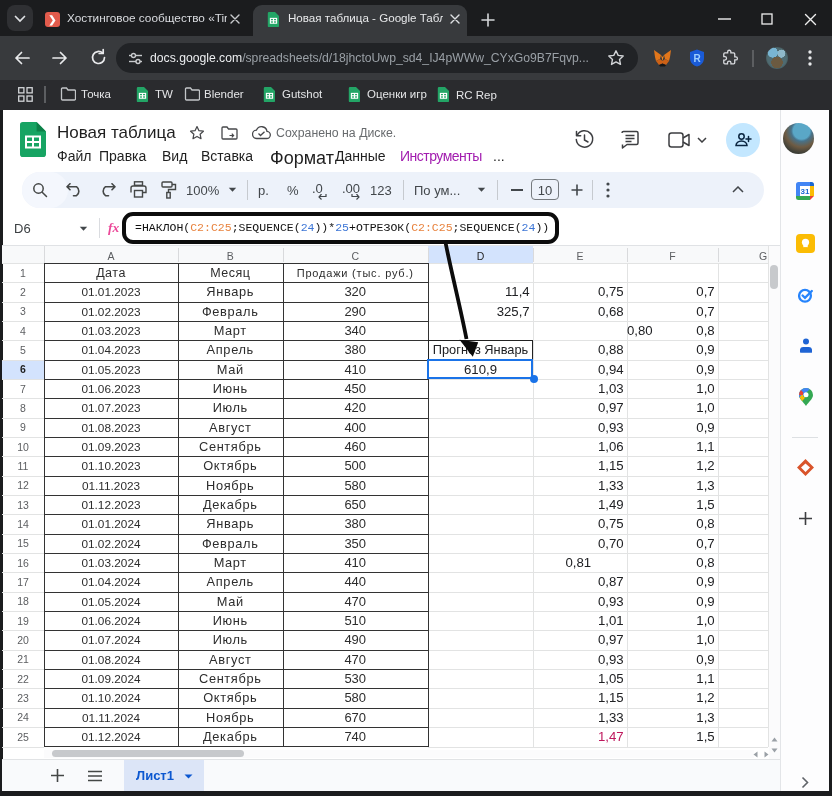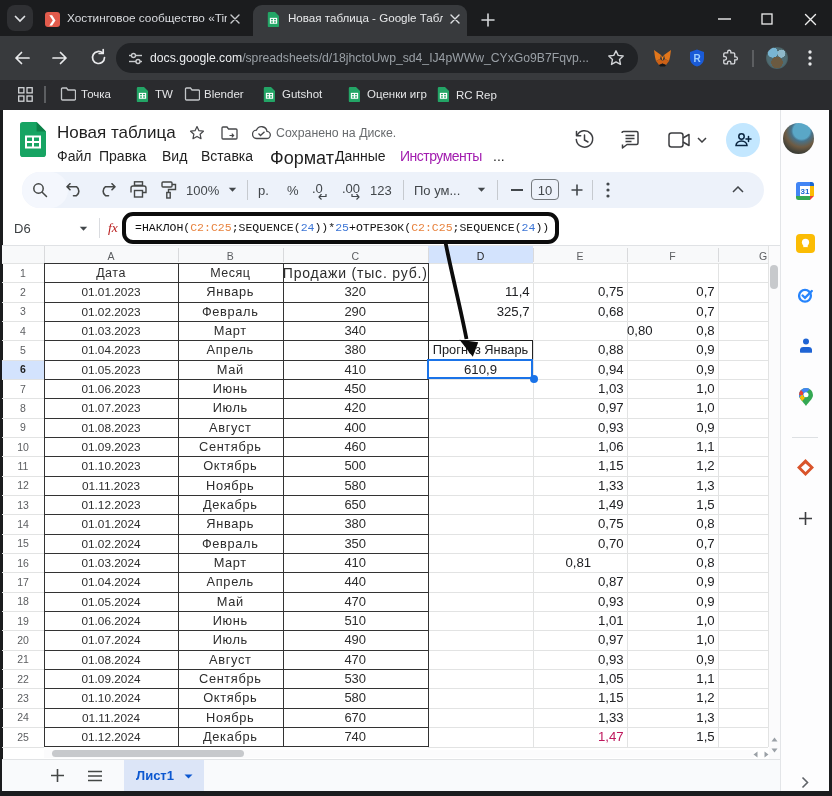--- a/index.html
+++ b/index.html
@@ -240,21 +240,21 @@
     <circle cx="2" cy="14" r="1.6" fill="#42474b"></circle>
   </svg>
 <svg style="position:absolute;left:732px;top:186px" width="12" height="7" viewBox="0 0 12 7">
     <path d="M1 6 L6 1 L11 6" fill="none" stroke="#42474b" stroke-width="1.5"></path>
   </svg>
 <div style="position:absolute;left:14px;top:221px;font-size:13px;color:#3c4043;">D6</div>
 <svg style="position:absolute;left:79px;top:226px" width="9" height="6" viewBox="0 0 9 6">
     <path d="M0.8 0.8 L4.5 4.8 L8.2 0.8" fill="#42474b"></path>
   </svg>
 <div style="position:absolute;left:99px;top:218px;width:1px;height:20px;background:#dadce0;"></div>
-<div style="position:absolute;left:108px;top:220px;font-size:13.5px;color:#b91c1c;font-style:italic;font-family:'Liberation Serif',serif;">fx</div>
+<div style="position:absolute;left:108px;top:220px;font-size:13.5px;color:#ec4899;font-style:italic;font-family:'Liberation Serif',serif;font-weight:bold;">fx</div>
 <div style="position:absolute;left:135px;top:221px;width:430px;height:16px;font-family:'Liberation Mono',monospace;font-size:11.5px;color:#111;white-space:nowrap;"><span>=НАКЛОН(</span><span style="color:#e8823d">C2:C25</span><span>;SEQUENCE(</span><span style="color:#3d76d6">24</span><span>))*</span><span style="color:#3d76d6">25</span><span>+ОТРЕЗОК(</span><span style="color:#e8823d">C2:C25</span><span>;SEQUENCE(</span><span style="color:#3d76d6">24</span><span>))</span></div>
 <div style="position:absolute;left:2px;top:245px;width:826.5px;height:1px;background:#e0e2e5;"></div>
 <div style="position:absolute;left:2px;top:246px;width:766px;height:17px;background:#f8f9fa;"></div>
 <div style="position:absolute;left:428px;top:246px;width:105px;height:17px;background:#d3e3fd;"></div>
 <div style="position:absolute;left:44px;top:250px;width:134px;height:12px;font-size:10.5px;color:#5c5e61;text-align:center;">A</div>
 <div style="position:absolute;left:178px;top:250px;width:104.5px;height:12px;font-size:10.5px;color:#5c5e61;text-align:center;">B</div>
 <div style="position:absolute;left:282.5px;top:250px;width:145.5px;height:12px;font-size:10.5px;color:#5c5e61;text-align:center;">C</div>
 <div style="position:absolute;left:533px;top:250px;width:94px;height:12px;font-size:10.5px;color:#5c5e61;text-align:center;">E</div>
 <div style="position:absolute;left:627px;top:250px;width:91px;height:12px;font-size:10.5px;color:#5c5e61;text-align:center;">F</div>
 <div style="position:absolute;left:428px;top:250px;width:105px;height:12px;font-size:10.5px;color:#1f1f1f;text-align:center;">D</div>
@@ -349,21 +349,21 @@
 <div style="position:absolute;left:533px;top:263.0px;width:1px;height:483.5px;background:#e2e3e3;"></div>
 <div style="position:absolute;left:627px;top:263.0px;width:1px;height:483.5px;background:#e2e3e3;"></div>
 <div style="position:absolute;left:718px;top:263.0px;width:1px;height:483.5px;background:#e2e3e3;"></div>
 <div style="position:absolute;left:768px;top:246px;width:1px;height:500.5px;background:#e2e3e3;"></div>
 <div style="position:absolute;left:44px;top:263.0px;width:384px;height:483.5px;border-left:1px solid #333;border-top:1px solid #333;background:repeating-linear-gradient(to bottom,transparent 0,transparent 18.34px,#333 18.34px,#333 19.34px);"></div>
 <div style="position:absolute;left:178px;top:263.0px;width:1px;height:483.5px;background:#333;"></div>
 <div style="position:absolute;left:282.5px;top:263.0px;width:1px;height:483.5px;background:#333;"></div>
 <div style="position:absolute;left:428px;top:263.0px;width:1px;height:483.5px;background:#333;"></div>
 <div style="position:absolute;left:44px;top:266.0px;width:134px;height:14px;font-size:12.5px;color:#2d2d2d;text-align:center;line-height:14px;letter-spacing:0.5px;">Дата</div>
 <div style="position:absolute;left:178px;top:266.0px;width:104.5px;height:14px;font-size:12.5px;color:#2d2d2d;text-align:center;line-height:14px;letter-spacing:0.5px;">Месяц</div>
-<div style="position:absolute;left:282.5px;top:266.0px;width:145.5px;height:14px;font-size:14px;color:#2d2d2d;text-align:center;line-height:14px;letter-spacing:0.8px;">Продажи (тыс. руб.)</div>
+<div style="position:absolute;left:282.5px;top:266.0px;width:145.5px;height:14px;font-size:11px;color:#2d2d2d;text-align:center;line-height:14px;letter-spacing:0.8px;">Продажи (тыс. руб.)</div>
 <div style="position:absolute;left:44px;top:285.34px;width:134px;height:14px;font-size:11.8px;color:#2d2d2d;text-align:center;line-height:14px;">01.01.2023</div>
 <div style="position:absolute;left:178px;top:285.34px;width:104.5px;height:14px;font-size:12.8px;color:#2d2d2d;text-align:center;line-height:14px;letter-spacing:0.65px;">Январь</div>
 <div style="position:absolute;left:282.5px;top:285.34px;width:145.5px;height:14px;font-size:13px;color:#2d2d2d;text-align:center;line-height:14px;">320</div>
 <div style="position:absolute;left:428px;top:285.34px;width:101.7px;height:14px;font-size:13.2px;color:#202124;text-align:right;line-height:14px;">11,4</div>
 <div style="position:absolute;left:533px;top:285.34px;width:90.7px;height:14px;font-size:13.2px;color:#202124;text-align:right;line-height:14px;">0,75</div>
 <div style="position:absolute;left:627px;top:285.34px;width:87.7px;height:14px;font-size:13.2px;color:#202124;text-align:right;line-height:14px;">0,7</div>
 <div style="position:absolute;left:44px;top:304.68px;width:134px;height:14px;font-size:11.8px;color:#2d2d2d;text-align:center;line-height:14px;">01.02.2023</div>
 <div style="position:absolute;left:178px;top:304.68px;width:104.5px;height:14px;font-size:12.8px;color:#2d2d2d;text-align:center;line-height:14px;letter-spacing:0.65px;">Февраль</div>
 <div style="position:absolute;left:282.5px;top:304.68px;width:145.5px;height:14px;font-size:13px;color:#2d2d2d;text-align:center;line-height:14px;">290</div>
 <div style="position:absolute;left:428px;top:304.68px;width:101.7px;height:14px;font-size:13.2px;color:#202124;text-align:right;line-height:14px;">325,7</div>

